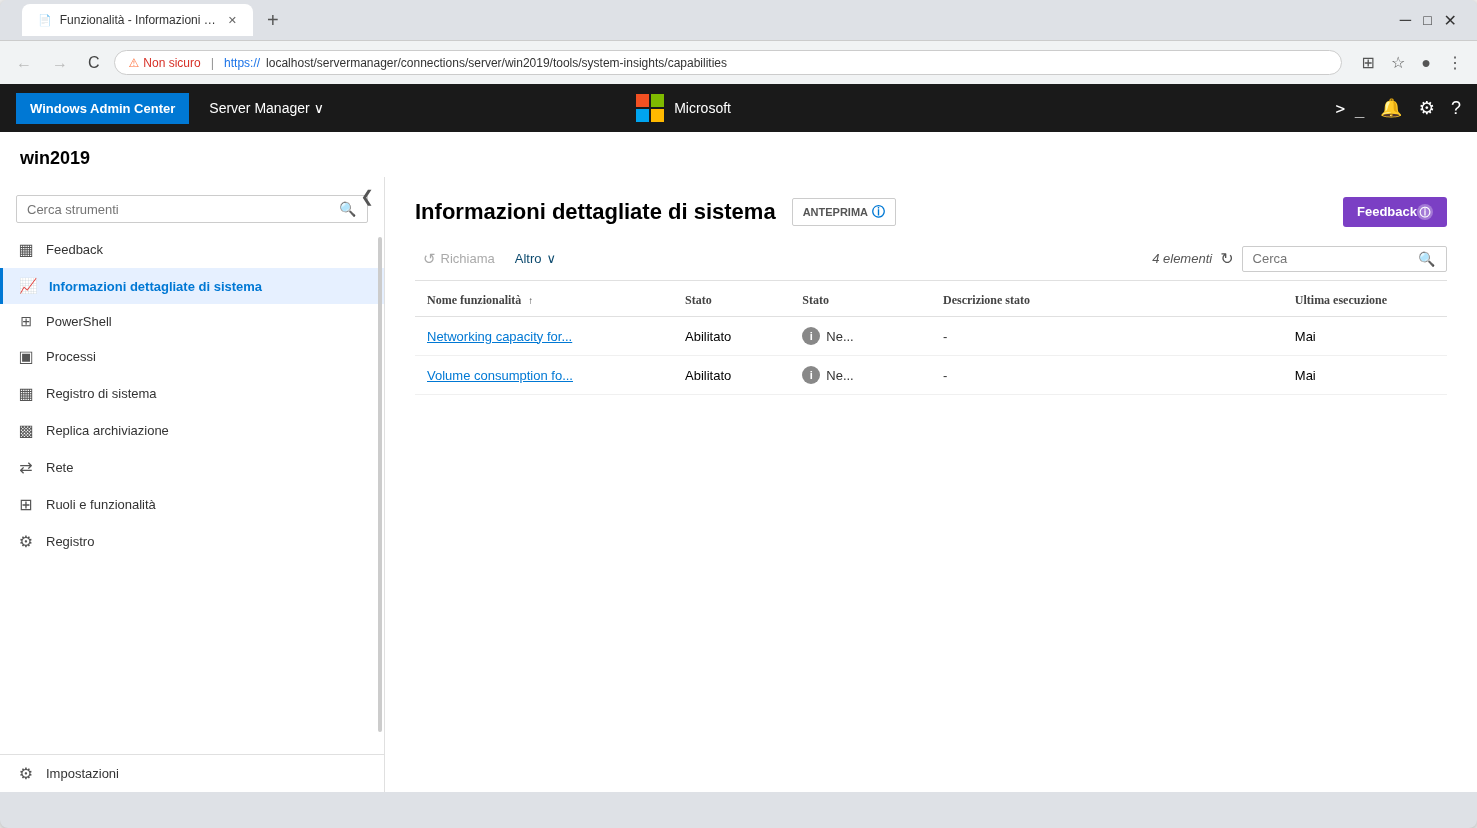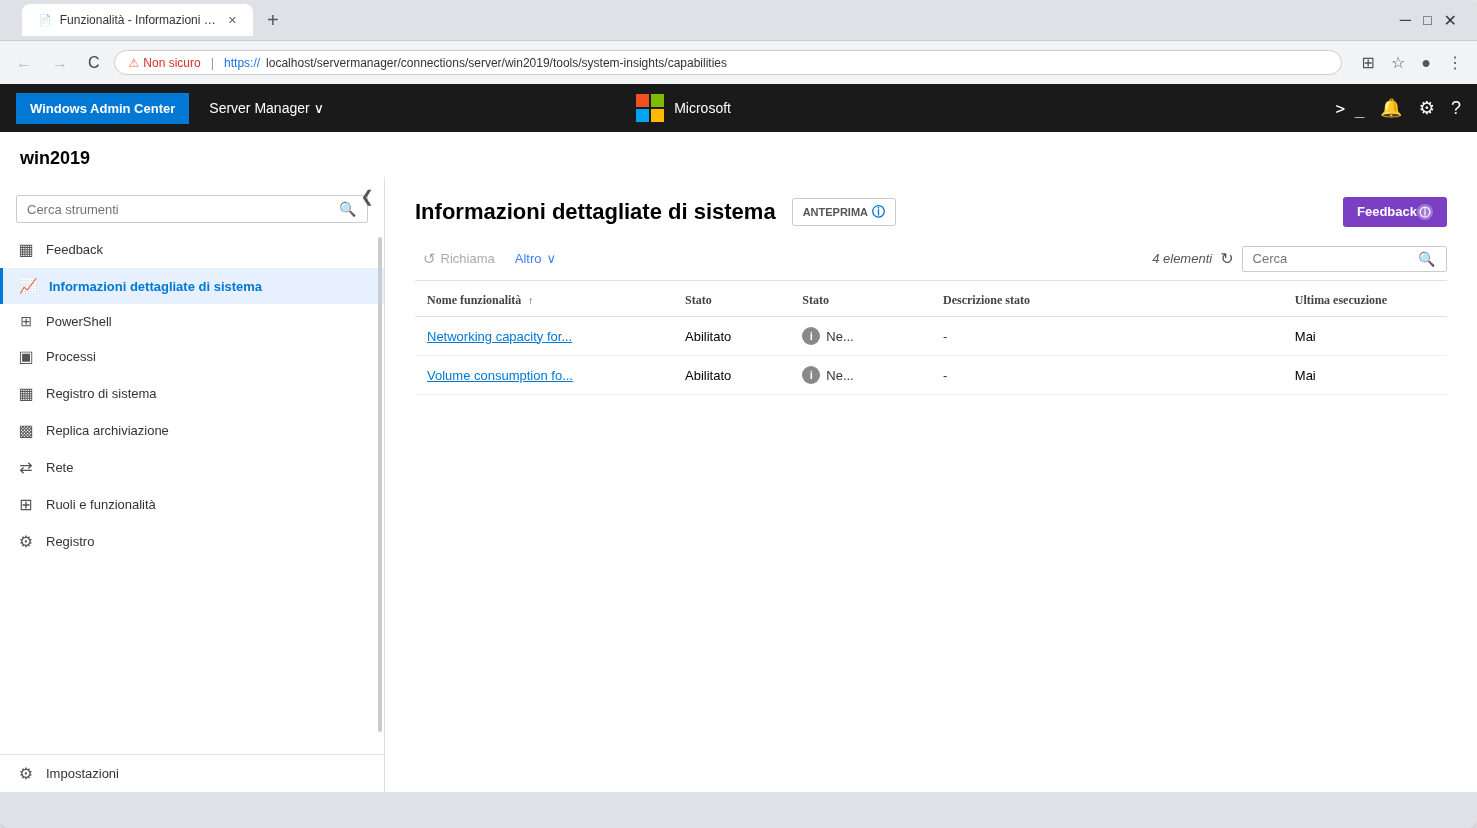--- a/index.html
+++ b/index.html
@@ -53,21 +53,21 @@
 
     
     .main-panel { flex: 1; padding: 0 30px; overflow: auto; }
     .panel-header { display: flex; align-items: center; gap: 16px; padding: 20px 0 10px; }
     .panel-title { font-size: 22px; font-weight: 700; color: #000; }
     .preview-badge { background: white; border: 1px solid #ccc; padding: 4px 10px; font-size: 11px; font-weight: 600; color: #555; display: flex; align-items: center; gap: 4px; border-radius: 2px; }
     .feedback-btn { background: #7b3fc4; color: white; border: none; padding: 7px 14px; font-size: 13px; font-weight: 600; border-radius: 3px; cursor: pointer; display: flex; align-items: flex-start; margin-left: auto; }
 
     
     .toolbar { display: flex; align-items: center; gap: 4px; padding: 8px 0; border-bottom: 1px solid #e0e0e0; }
-    .toolbar-btn { background: none; border: none; cursor: pointer; display: flex; align-items: center; gap: 5px; color: #3b82f6; font-size: 13px; padding: 4px 8px; border-radius: 2px; }
+    .toolbar-btn { background: none; border: none; cursor: pointer; display: flex; align-items: center; gap: 5px; color: #0c4a6e; font-size: 13px; padding: 4px 8px; border-radius: 2px; }
     .toolbar-btn.disabled { color: #aaa; cursor: default; }
     .item-count { margin-left: auto; color: #555; font-style: italic; font-size: 13px; }
     .refresh-btn { background: none; border: none; cursor: pointer; color: #555; font-size: 16px; padding: 4px; }
     .toolbar-search { display: flex; align-items: center; border: 1px solid #ccc; padding: 4px 10px; border-radius: 2px; gap: 6px; }
     .toolbar-search-input { border: none; outline: none; font-size: 13px; width: 160px; }
 
     
     .data-table { width: 100%; border-collapse: collapse; margin-top: 4px; }
     .data-table th { text-align: left; padding: 8px 12px; font-size: 12px; color: #444; font-weight: 600; border-bottom: 1px solid #e0e0e0; background: white; font-family: Liberation Serif, serif; }
     .data-table td { padding: 10px 12px; font-size: 13px; border-bottom: 1px solid #f0f0f0; vertical-align: middle; }

